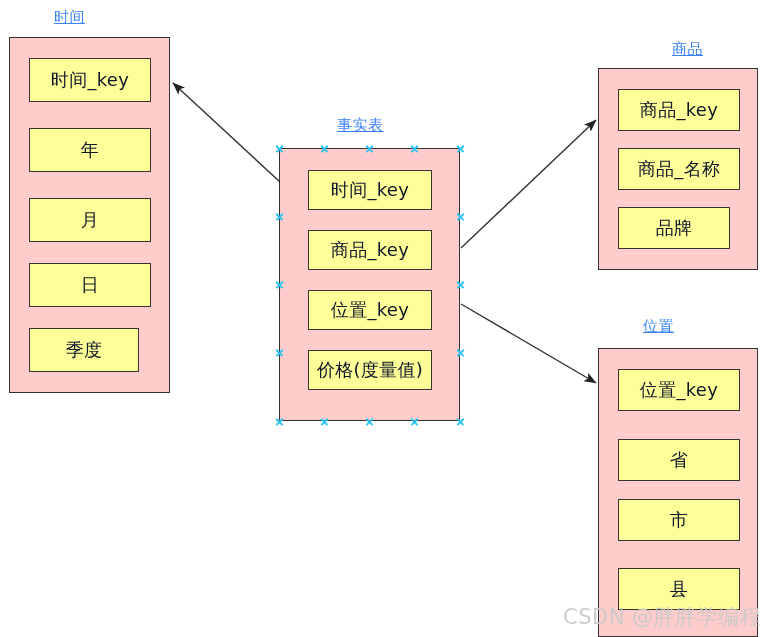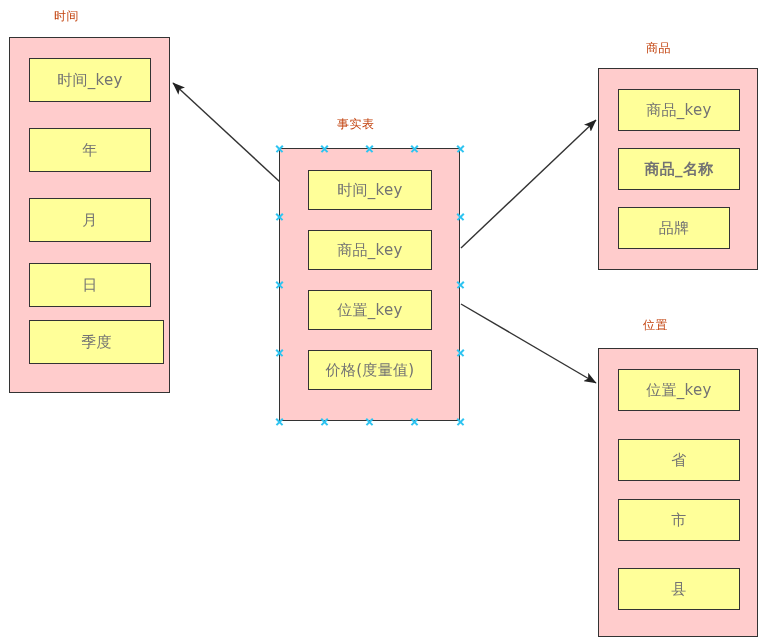--- a/index.html
+++ b/index.html
@@ -20,37 +20,38 @@
 
   
   .table-box {
     position: absolute;
     background: #ffcccc;
     border: 1.6px solid #333333;
     box-sizing: border-box;
   }
   .table-title {
     position: absolute;
-    font-size: 12px;
-    color: #c2410c;
+    font-size: 15px;
+    color: #3b82f6;
     white-space: nowrap;
     letter-spacing: 0.5px;
+    text-decoration: underline;
   }
 
   
   .field {
     position: absolute;
     background: #ffff99;
     border: 1.6px solid #333333;
     box-sizing: border-box;
     display: flex;
     align-items: center;
     justify-content: center;
-    font-size: 15px;
-    color: #737373;
+    font-size: 18px;
+    color: #0f172a;
     white-space: nowrap;
     letter-spacing: 0.3px;
   }
 
   
   .handle {
     position: absolute;
     width: 9px;
     height: 9px;
     margin-left: -4.5px;
@@ -116,25 +117,25 @@
       </g>
   </svg>
 
   <div id="tables-layer">
       <div class="table-title" style="left: 54px; top: 8px;">时间</div>
       <div class="table-box" style="left: 9px; top: 37px; width: 161px; height: 356px;"></div>
       <div class="field" style="left: 29px; top: 58px; width: 122px; height: 44px;">时间_key</div>
       <div class="field" style="left: 29px; top: 128px; width: 122px; height: 44px;">年</div>
       <div class="field" style="left: 29px; top: 198px; width: 122px; height: 44px;">月</div>
       <div class="field" style="left: 29px; top: 263px; width: 122px; height: 44px;">日</div>
-      <div class="field" style="left: 29px; top: 320px; width: 135px; height: 44px;">季度</div>
-      <div class="table-title" style="left: 646px; top: 40px;">商品</div>
+      <div class="field" style="left: 29px; top: 328px; width: 110px; height: 44px;">季度</div>
+      <div class="table-title" style="left: 672px; top: 40px;">商品</div>
       <div class="table-box" style="left: 598px; top: 68px; width: 160px; height: 202px;"></div>
       <div class="field" style="left: 618px; top: 89px; width: 122px; height: 42px;">商品_key</div>
-      <div class="field" style="left: 618px; top: 148px; width: 122px; height: 42px; font-weight: bold;">商品_名称</div>
+      <div class="field" style="left: 618px; top: 148px; width: 122px; height: 42px;">商品_名称</div>
       <div class="field" style="left: 618px; top: 207px; width: 112px; height: 42px;">品牌</div>
       <div class="table-title" style="left: 643px; top: 317px;">位置</div>
       <div class="table-box" style="left: 598px; top: 348px; width: 160px; height: 289px;"></div>
       <div class="field" style="left: 618px; top: 369px; width: 122px; height: 42px;">位置_key</div>
       <div class="field" style="left: 618px; top: 439px; width: 122px; height: 42px;">省</div>
       <div class="field" style="left: 618px; top: 499px; width: 122px; height: 42px;">市</div>
       <div class="field" style="left: 618px; top: 568px; width: 122px; height: 42px;">县</div>
       <div class="table-title" style="left: 337px; top: 116px;">事实表</div>
       <div class="table-box" style="left: 279px; top: 148px; width: 181px; height: 273px;"></div>
       <div class="field" style="left: 308px; top: 170px; width: 124px; height: 40px;">时间_key</div>
@@ -155,14 +156,15 @@
       <div class="handle" style="left: 460px; top: 148px;"></div>
       <div class="handle" style="left: 460px; top: 421px;"></div>
       <div class="handle" style="left: 279px; top: 216.25px;"></div>
       <div class="handle" style="left: 460px; top: 216.25px;"></div>
       <div class="handle" style="left: 279px; top: 284.5px;"></div>
       <div class="handle" style="left: 460px; top: 284.5px;"></div>
       <div class="handle" style="left: 279px; top: 352.75px;"></div>
       <div class="handle" style="left: 460px; top: 352.75px;"></div>
     </div>
 
+  <div class="watermark" style="left: 563px; top: 603px;">CSDN @胖胖学编程</div>
 
 </div>
 
 </body></html>

